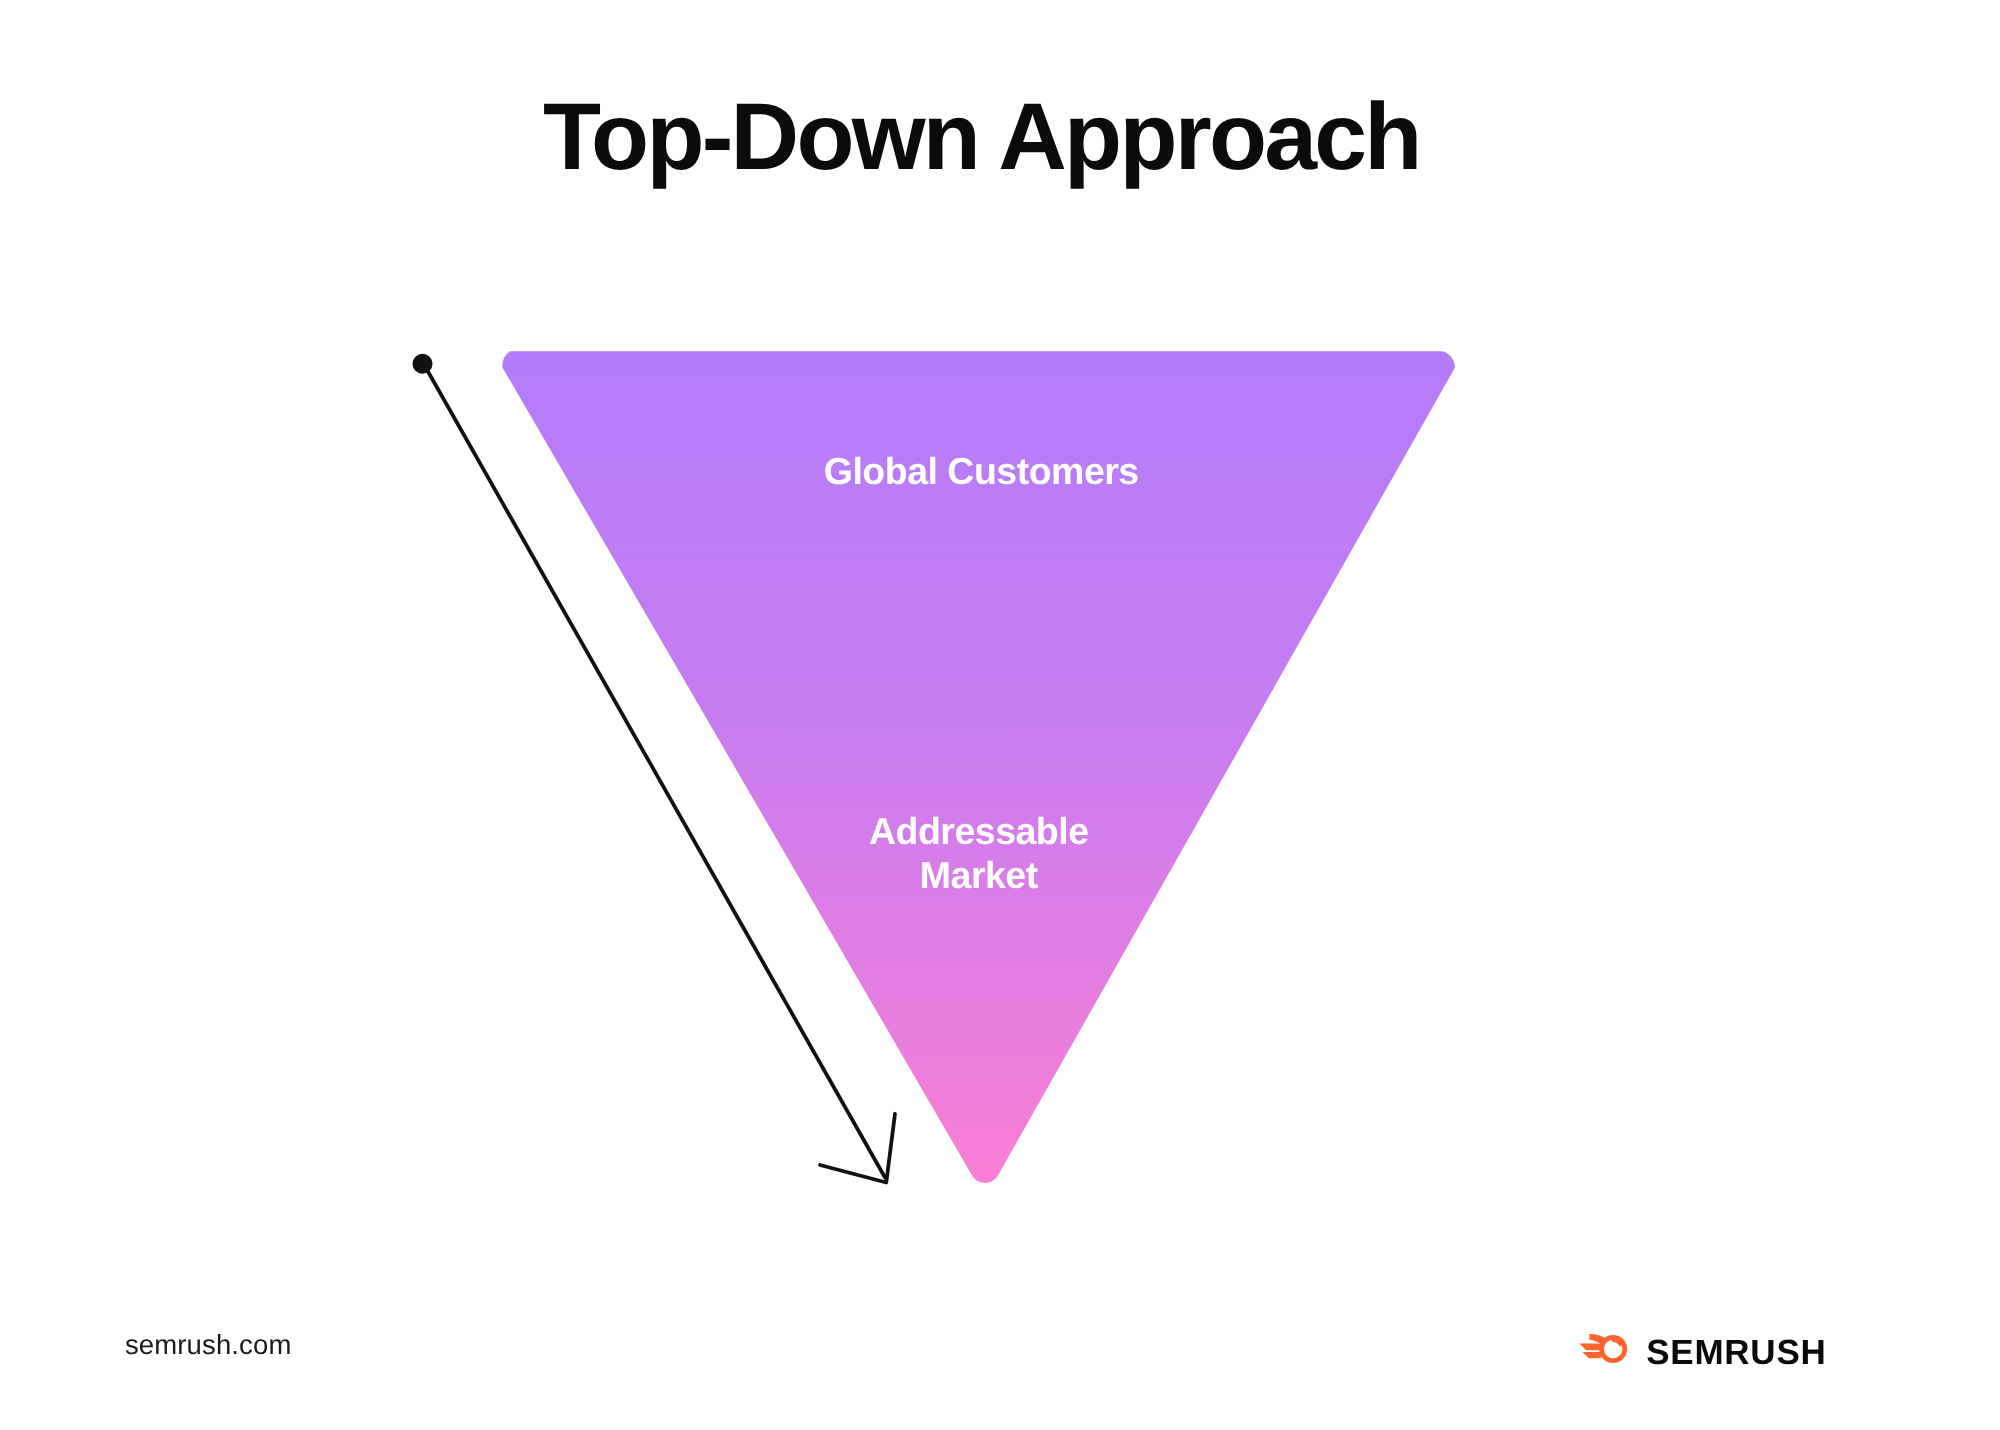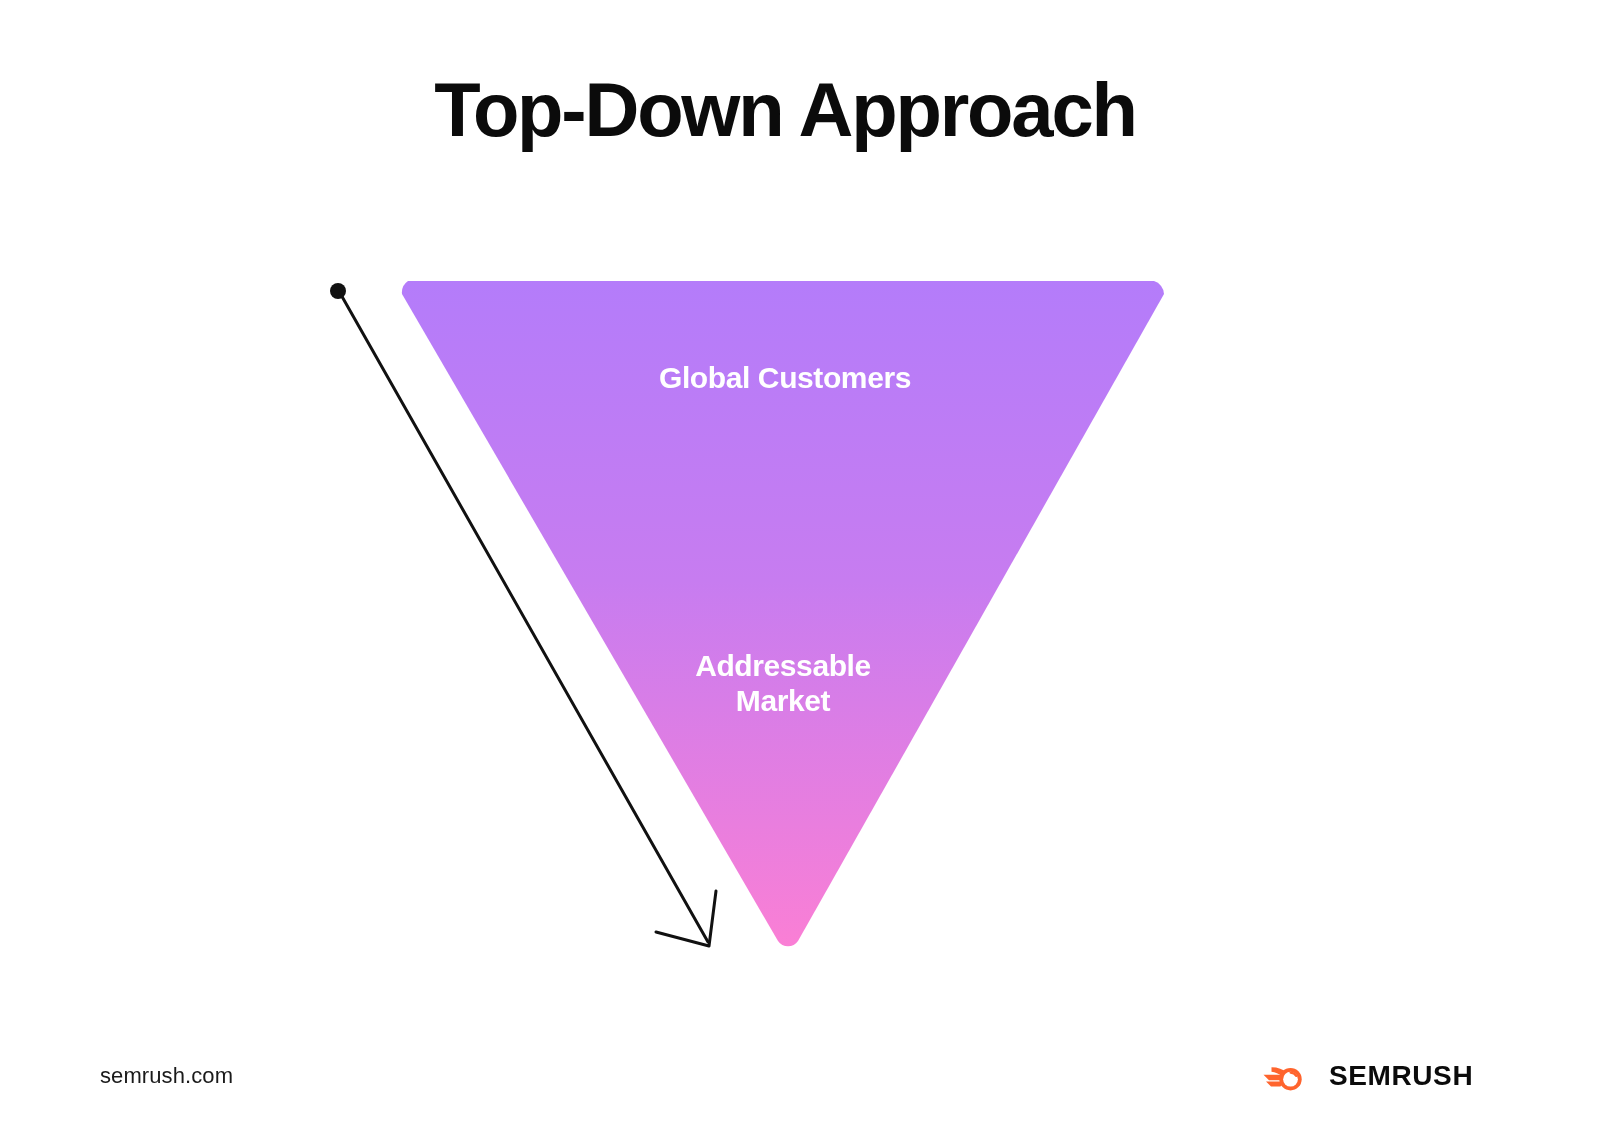--- a/index.html
+++ b/index.html
@@ -99,22 +99,22 @@
     font-size: 22px;
     color: #1a1a1a;
     letter-spacing: 0.1px;
     font-family: "Liberation Sans", sans-serif;
   }
   #brand-logo {
     position: absolute;
     left: 1262px;
     top: 1062px;
     display: flex;
-    align-items: flex-start;
-    gap: 23px;
+    align-items: flex-end;
+    gap: 11px;
     height: 34px;
   }
   #brand-mark { display: block; }
   #brand-wordmark {
     font-size: 28px;
     font-weight: 700;
     letter-spacing: 0.6px;
     color: #0b0b0b;
     font-family: "Liberation Sans", sans-serif;
     line-height: 1;

